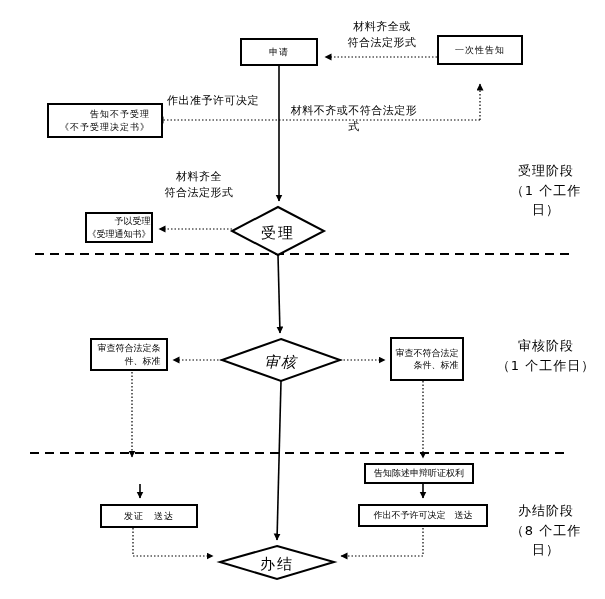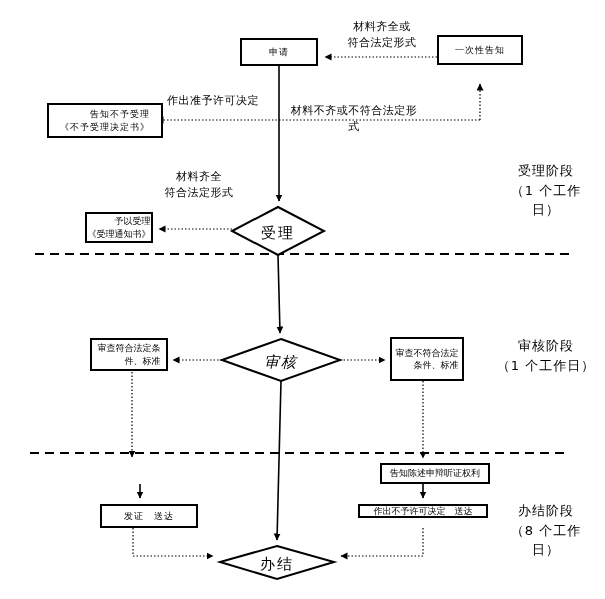--- a/index.html
+++ b/index.html
@@ -83,23 +83,23 @@
 
   <div class="box" style="left:90px;top:338px;width:78px;height:33px;letter-spacing:0;">审查符合法定条
 件、标准</div>
 
   <div class="box" style="left:390px;top:337px;width:74px;height:44px;letter-spacing:0;">审查不符合法定
 条件、标准</div>
 
 
   <div class="box" style="left:100px;top:504px;width:98px;height:24px;">发证　送达</div>
 
-  <div class="box" style="left:380px;top:463px;width:110px;height:21px;letter-spacing:0;">告知陈述申辩听证权利</div>
+  <div class="box" style="left:364px;top:463px;width:110px;height:21px;letter-spacing:0;">告知陈述申辩听证权利</div>
 
-  <div class="box" style="left:358px;top:504px;width:130px;height:14px;letter-spacing:0;">作出不予许可决定　送达</div>
+  <div class="box" style="left:358px;top:504px;width:130px;height:23px;letter-spacing:0;">作出不予许可决定　送达</div>
 
   <div class="dtext" style="left:248px;top:224px;">受理</div>
 
   <div class="dtext" style="left:251px;top:353px;font-style:italic;">审核</div>
 
   <div class="dtext" style="left:247px;top:555px;font-family:Liberation Mono, monospace;">办结</div>
 
   <div class="lbl" style="left:330px;top:19px;width:104px;">材料齐全或
 符合法定形式</div>
 

